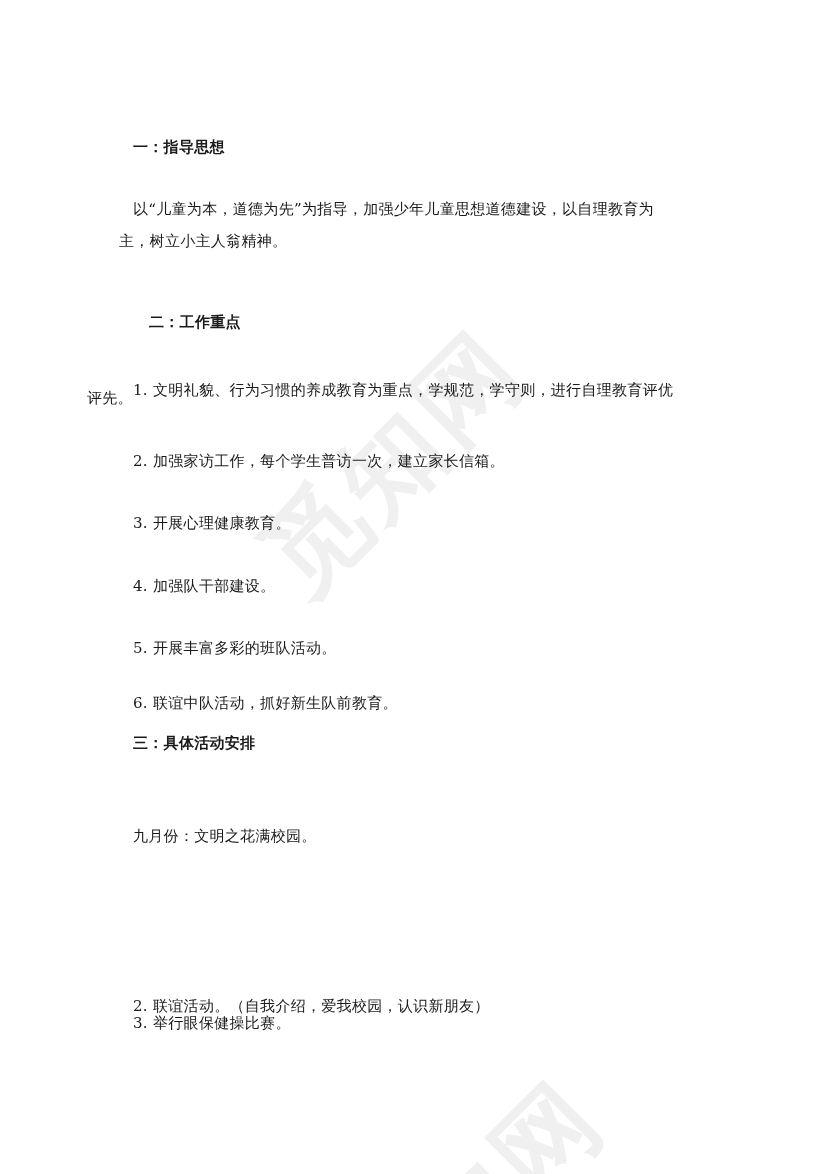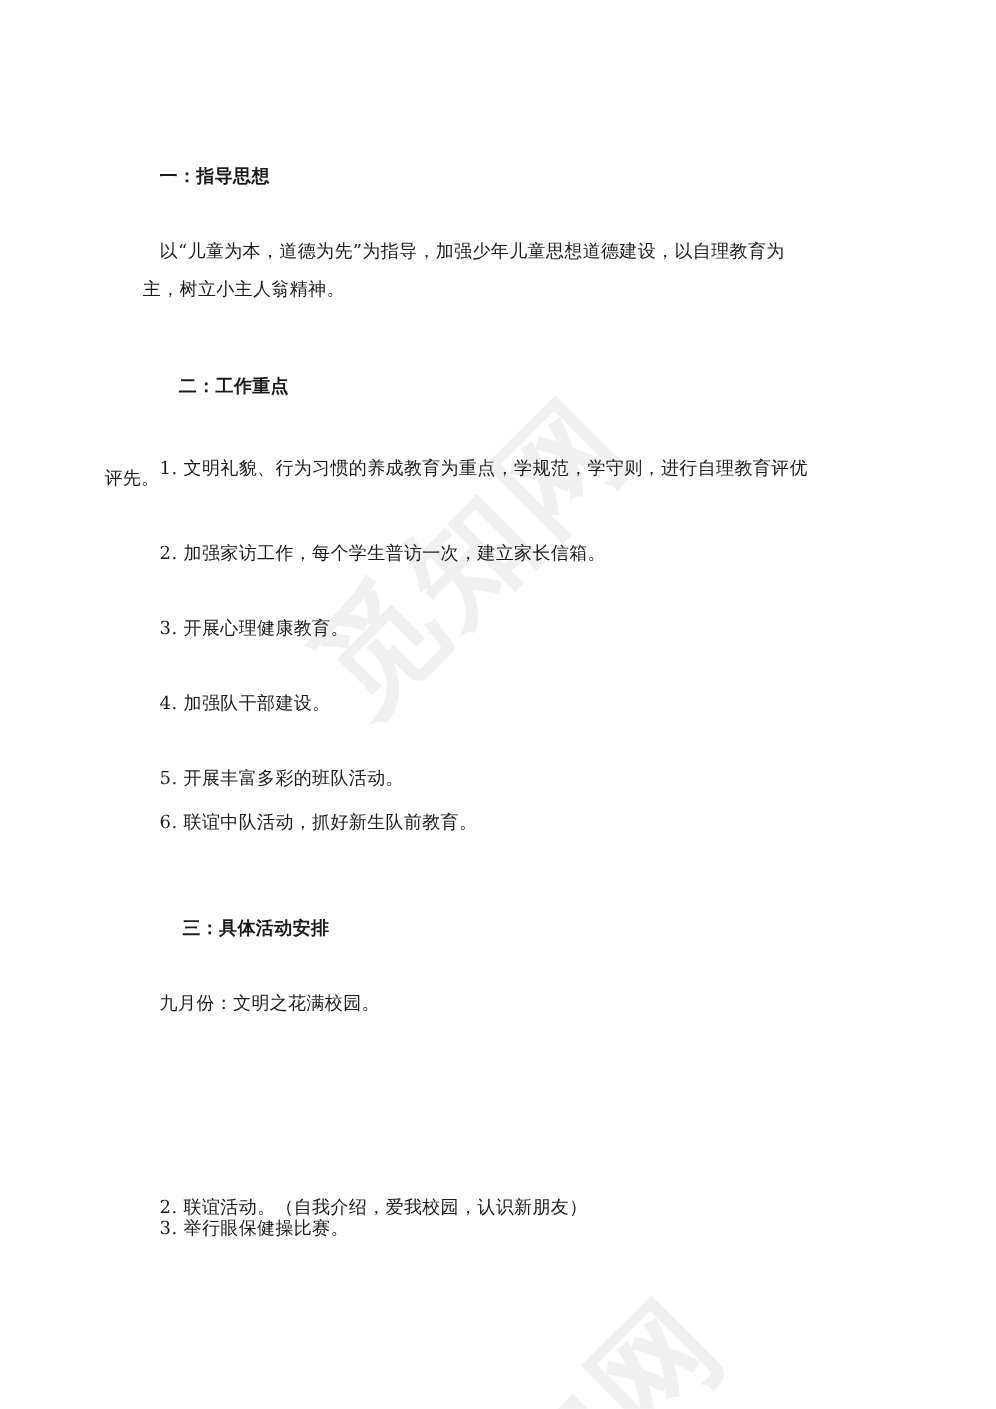--- a/index.html
+++ b/index.html
@@ -28,20 +28,20 @@
   <div class="line" style="left:133px; top:199px;">以“儿童为本，道德为先”为指导，加强少年儿童思想道德建设，以自理教育为</div>
   <div class="line" style="left:87px; top:231px;margin-left:32px;">主，树立小主人翁精神。</div>
 
   <div class="line heading" style="left:149px; top:294px;margin-top:18px;">二：工作重点</div>
   <div class="line" style="left:133px; top:356px;margin-top:24px;">1. 文明礼貌、行为习惯的养成教育为重点，学规范，学守则，进行自理教育评优</div>
   <div class="line" style="left:87px; top:388px;">评先。</div>
   <div class="line" style="left:133px; top:451px;">2. 加强家访工作，每个学生普访一次，建立家长信箱。</div>
   <div class="line" style="left:133px; top:513px;">3. 开展心理健康教育。</div>
   <div class="line" style="left:133px; top:576px;">4. 加强队干部建设。</div>
   <div class="line" style="left:133px; top:638px;">5. 开展丰富多彩的班队活动。</div>
-  <div class="line" style="left:133px; top:675px;">6. 联谊中队活动，抓好新生队前教育。</div>
+  <div class="line" style="left:133px; top:693px;">6. 联谊中队活动，抓好新生队前教育。</div>
 
-  <div class="line heading" style="left:133px; top:763px;margin-left:19px;">三：具体活动安排</div>
+  <div class="line heading" style="left:133px; top:733px;">三：具体活动安排</div>
   <div class="line" style="left:133px; top:826px;">九月份：文明之花满校园。</div>
   <div class="line" style="left:133px; top:951px;margin-top:45px;">2. 联谊活动。（自我介绍，爱我校园，认识新朋友）</div>
   <div class="line" style="left:133px; top:1013px;">3. 举行眼保健操比赛。</div>
 
 </div>
 
 </body></html>

